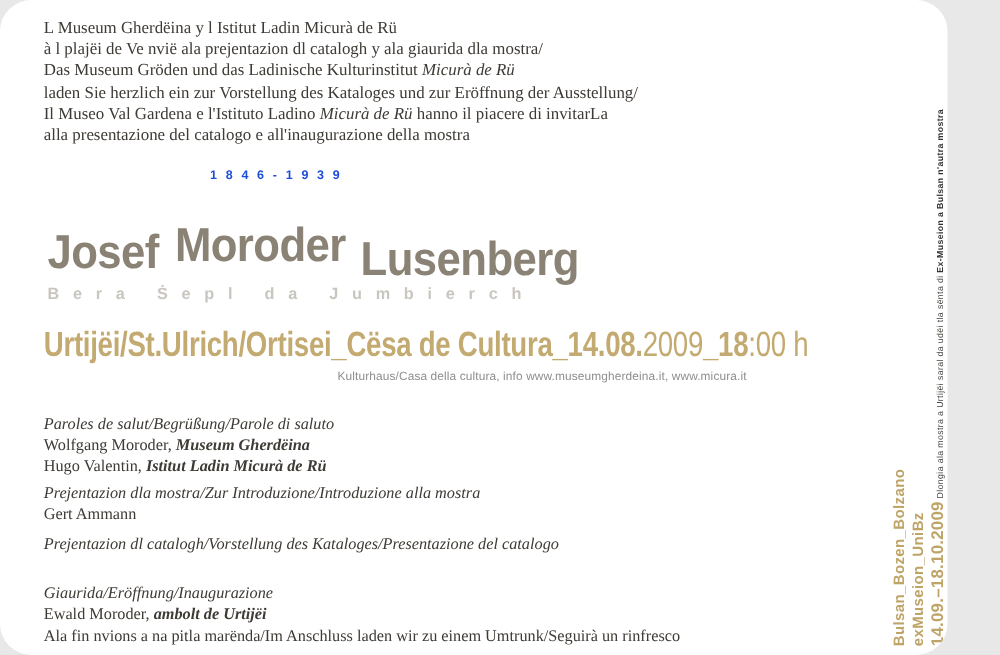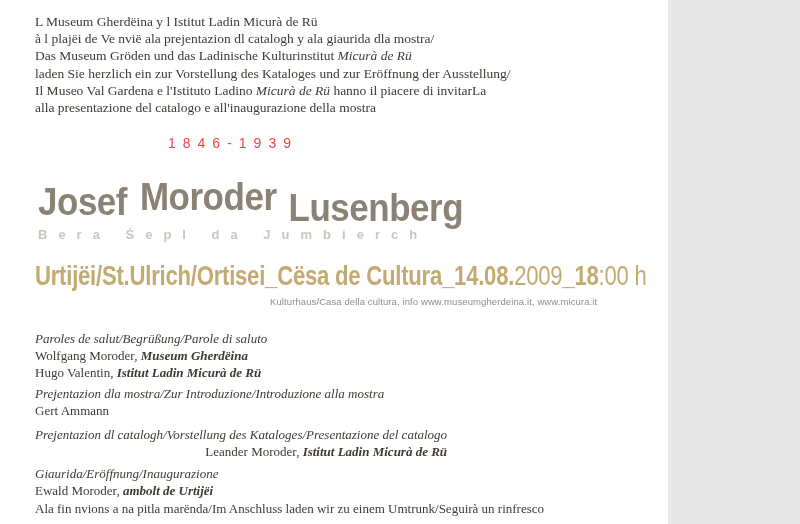--- a/index.html
+++ b/index.html
@@ -1,30 +1,30 @@
 <!DOCTYPE html>
 <html><head>
 <meta charset="utf-8">
 <style>
   html,body{margin:0;padding:0;background:#e8e8e8;}
   .card{
-    position:relative;width:668px;height:524px;background:#ffffff;
-    overflow:hidden;font-family:"Liberation Serif","DejaVu Serif",serif;
+    position:relative;width:758px;height:524px;background:#ffffff;
+    overflow:hidden;font-family:"Liberation Serif","DejaVu Serif",serif;border-radius:25px;
   }
   
   .intro{
     position:absolute;left:35px;top:13px;width:560px;
     font-size:13.5px;line-height:17.2px;color:#3e3a35;
   }
   .intro .it{font-style:italic;margin-top:10px;}
   
   .years{
     position:absolute;left:168px;top:135px;
     font-family:"Liberation Sans","DejaVu Sans",sans-serif;
-    font-weight:normal;font-size:14px;letter-spacing:7px;color:#ef4444;
+    font-weight:bold;font-size:10px;letter-spacing:7px;color:#1d4ed8;
     white-space:nowrap;
   }
   
   .title-row{
     position:absolute;left:38px;top:178px;white-space:nowrap;
     font-family:"Liberation Sans","DejaVu Sans",sans-serif;
     font-weight:bold;font-size:38px;line-height:1;color:#8a8274;
     transform:scaleX(0.92);transform-origin:0 0;letter-spacing:-0.5px;
   }
   .title-row span{display:inline-block;position:relative;}
@@ -115,21 +115,20 @@
     <div><span>Hugo Valentin, </span><span class="p-role">Istitut Ladin Micurà de Rü</span></div>
   </div>
 
   <div class="program-section sec2">
     <div class="p-title">Prejentazion dla mostra/Zur Introduzione/Introduzione alla mostra</div>
     <div><span>Gert Ammann</span></div>
   </div>
 
   <div class="program-section sec3">
     <div class="p-title">Prejentazion dl catalogh/Vorstellung des Kataloges/Presentazione del catalogo</div>
-    <div><span>Leander Moroder, </span><span class="p-role">Istitut Ladin Micurà de Rü</span></div>
   </div>
 
   <div class="program-section sec4">
     <div class="p-title">Giaurida/Eröffnung/Inaugurazione</div>
     <div><span>Ewald Moroder, </span><span class="p-role">ambolt de Urtijëi</span></div>
   </div>
 
   <div class="closing">Ala fin nvions a na pitla marënda/Im Anschluss laden wir zu einem Umtrunk/Seguirà un rinfresco</div>
 
   <div class="sidebar">

